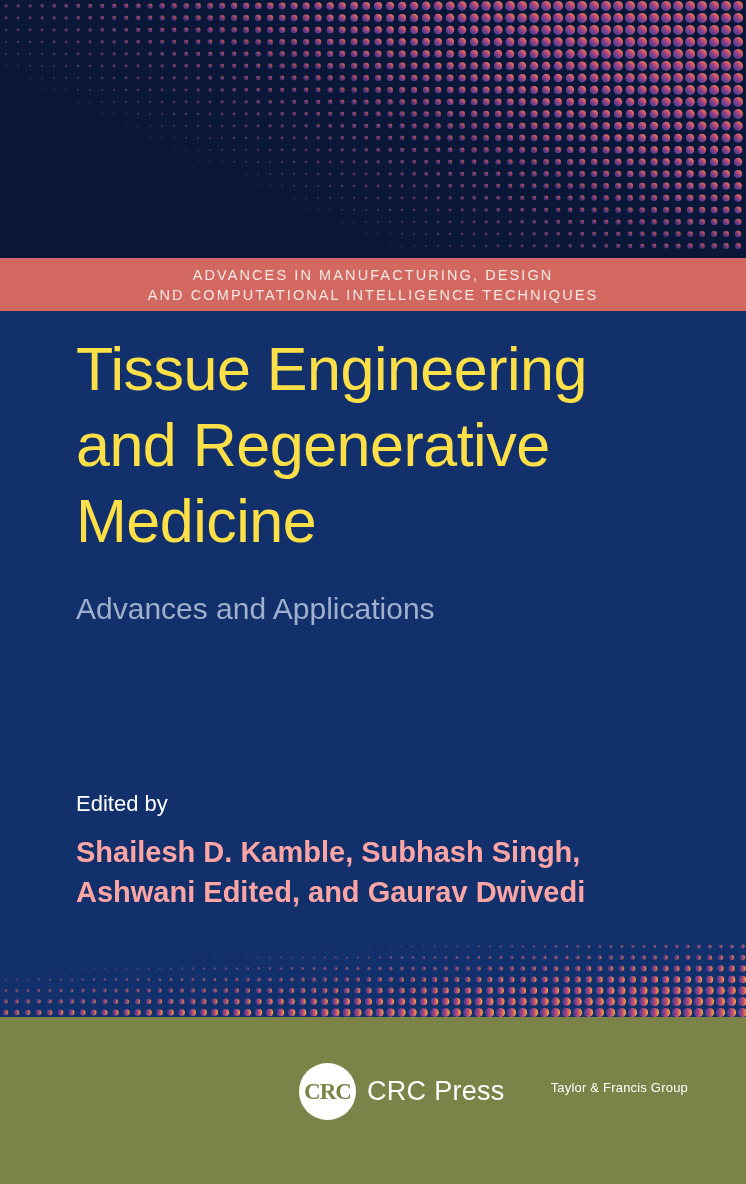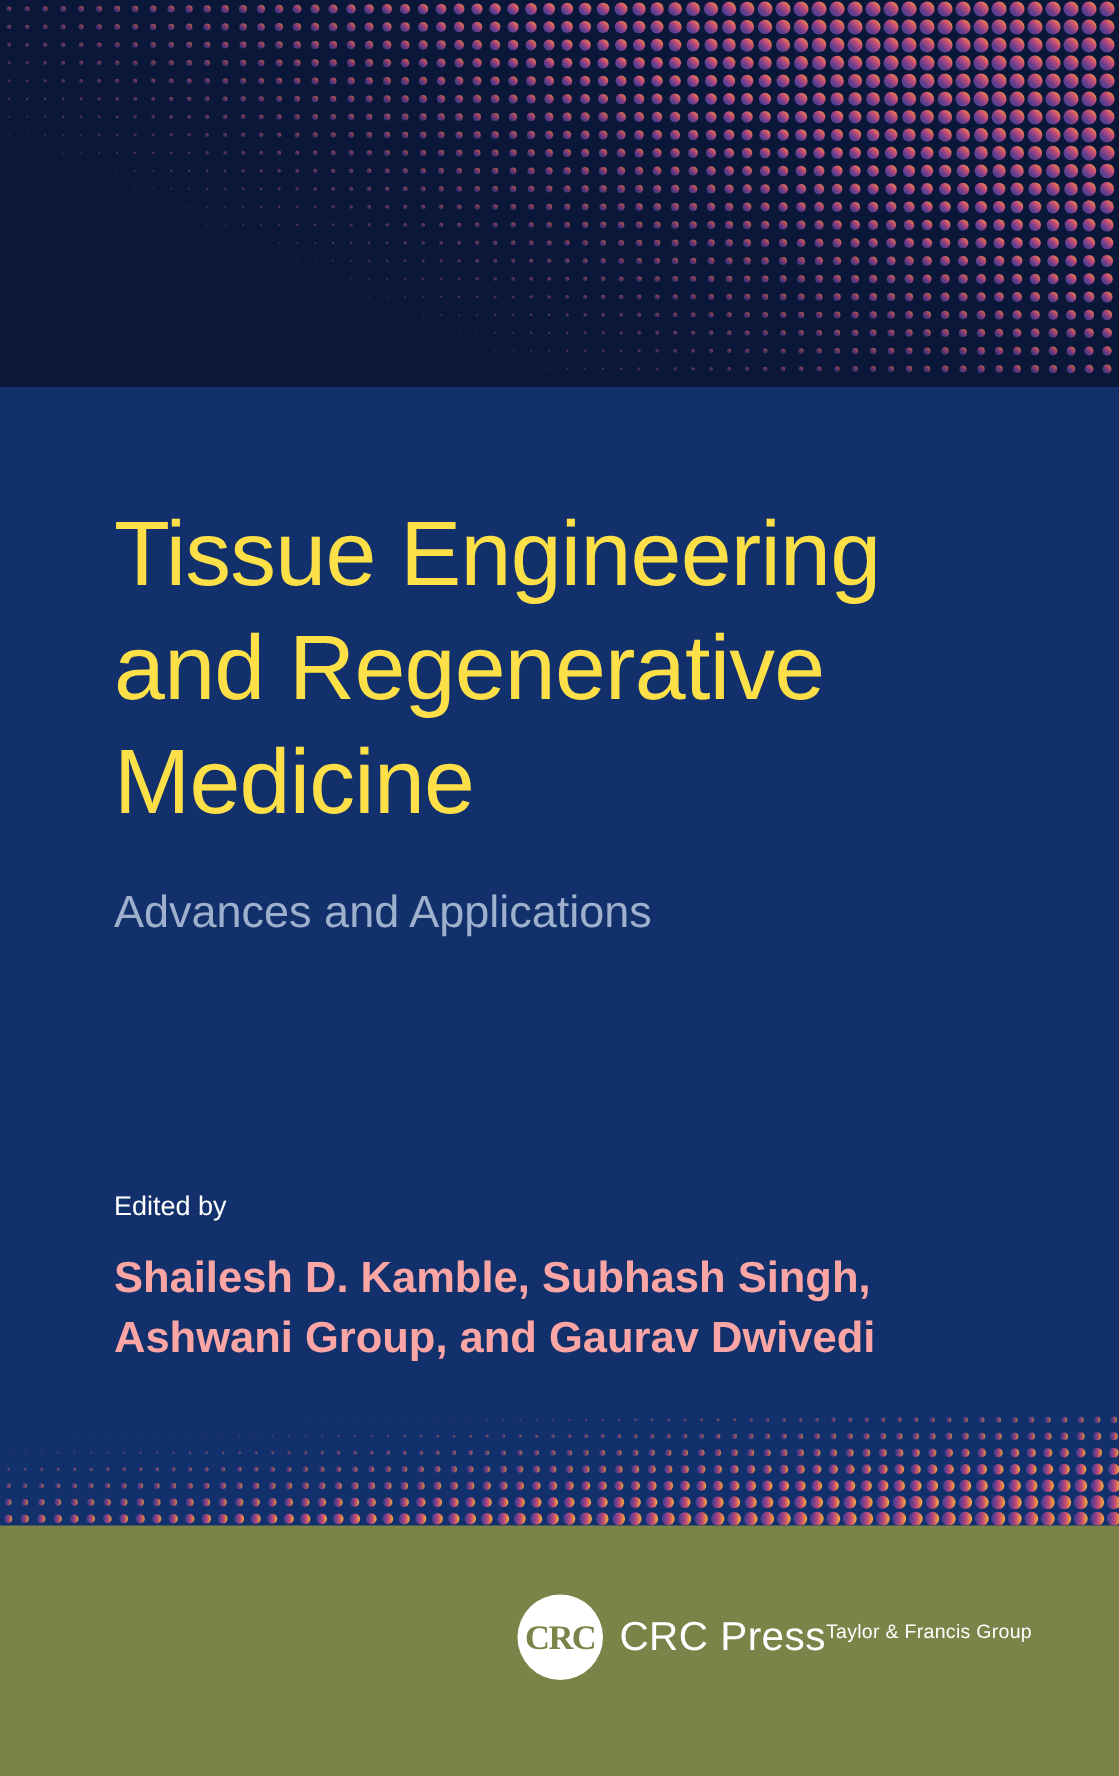--- a/index.html
+++ b/index.html
@@ -91,21 +91,21 @@
   }
 
   .editors-block {
     position: absolute;
     left: 76px;
     top: 477px;
     width: 620px;
   }
   .edited-by {
     color: #ffffff;
-    font-size: 18px;
+    font-size: 22px;
     line-height: 32px;
     font-weight: 400;
     margin: 0 0 12px 0;
   }
   .editor-names {
     color: #fca5a5;
     font-size: 29px;
     line-height: 40px;
     font-weight: 700;
     margin: 0;
@@ -173,20 +173,21 @@
     font-weight: 400;
     letter-spacing: 0.3px;
   }
   .crc-group {
     color: #ffffff;
     font-size: 13px;
     line-height: 18px;
     font-weight: 400;
     letter-spacing: 0.2px;
     margin-top: 2px;
+    margin-left: 46px;
   }
 </style>
 </head>
 <body>
 
 <div class="cover">
 
   <div class="top-band">
     <svg class="dots" viewBox="0 0 746 258" preserveAspectRatio="none" xmlns="http://www.w3.org/2000/svg">
       <defs>
@@ -1343,31 +1344,35 @@
           <circle cx="678.0" cy="246.0" r="2.59" opacity="0.76"></circle>
           <circle cx="690.0" cy="246.0" r="2.66" opacity="0.78"></circle>
           <circle cx="702.0" cy="246.0" r="2.74" opacity="0.79"></circle>
           <circle cx="714.0" cy="246.0" r="2.82" opacity="0.81"></circle>
           <circle cx="726.0" cy="246.0" r="2.90" opacity="0.83"></circle>
           <circle cx="738.0" cy="246.0" r="2.98" opacity="0.84"></circle>
         </g>
     </svg>
   </div>
 
+  <div class="series-strip">
+    <div class="series-line">ADVANCES IN MANUFACTURING, DESIGN</div>
+    <div class="series-line">AND COMPUTATIONAL INTELLIGENCE TECHNIQUES</div>
+  </div>
 
   <div class="main-body">
     <div class="title-block">
       <h1 class="book-title">Tissue Engineering and Regenerative Medicine</h1>
       <div class="book-subtitle">Advances and Applications</div>
     </div>
 
     <div class="editors-block">
       <div class="edited-by">Edited by</div>
       <div class="editor-names">Shailesh D. Kamble, Subhash Singh,</div>
-      <div class="editor-names">Ashwani Group, and Gaurav Dwivedi</div>
+      <div class="editor-names">Ashwani Edited, and Gaurav Dwivedi</div>
     </div>
   </div>
 
   <div class="bottom-dot-band">
     <svg class="dots" viewBox="0 0 746 76" preserveAspectRatio="none" xmlns="http://www.w3.org/2000/svg">
       <defs>
         <linearGradient id="botgrad" x1="0" y1="0" x2="1" y2="0">
           <stop offset="0%" stop-color="#3b3f93"></stop>
           <stop offset="30%" stop-color="#7a3f8c"></stop>
           <stop offset="58%" stop-color="#c14a74"></stop>

